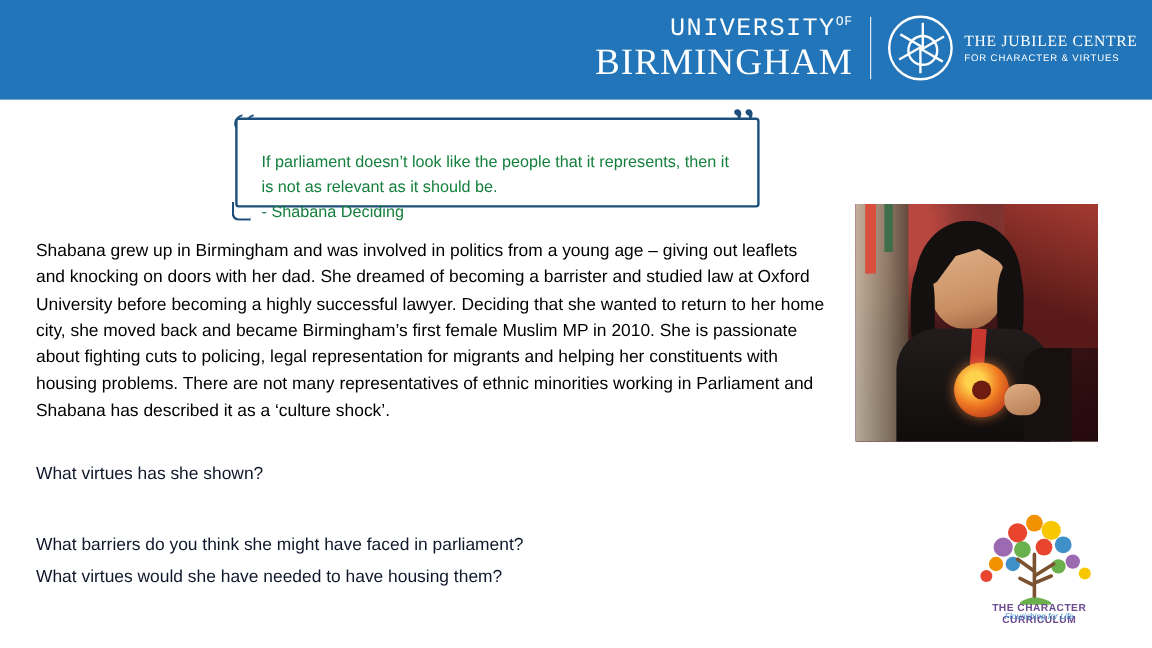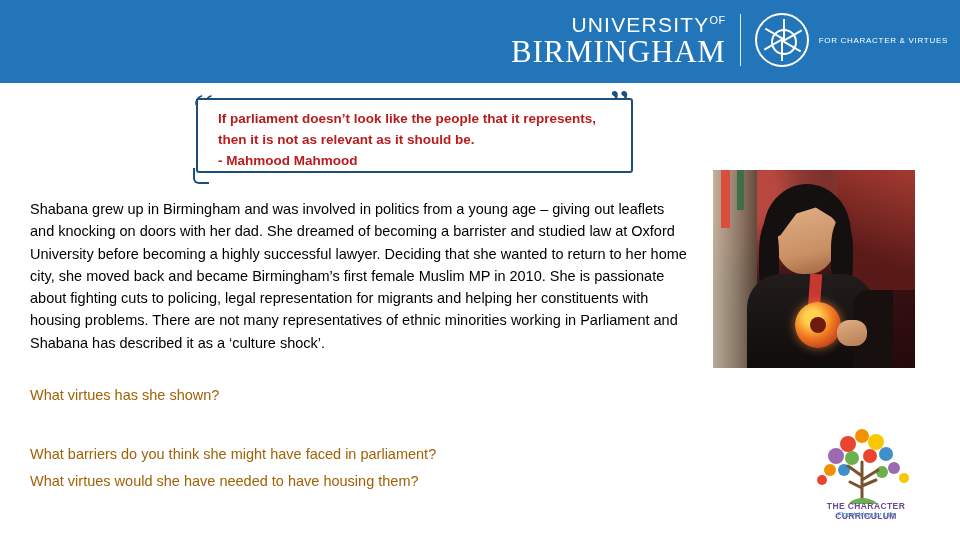--- a/index.html
+++ b/index.html
@@ -31,21 +31,21 @@
     align-items: center;
     height: 62px;
   }
   .uob-logo {
     color: #ffffff;
     text-align: right;
     line-height: 1.0;
     padding-right: 14px;
   }
   .uob-line1 {
-    font-family: Liberation Sans, sans-serif;
+    font-family: Liberation Mono, monospace;
     font-size: 21px;
     letter-spacing: 1.2px;
     display: block;
   }
   .uob-line1 sup {
     font-size: 11px;
     letter-spacing: 0.5px;
     vertical-align: super;
   }
   .uob-line2 {
@@ -120,26 +120,25 @@
     width: 437px;
     height: 75px;
     border: 2px solid #1c4f7c;
     border-radius: 3px;
     box-sizing: border-box;
     background: #ffffff;
   }
   .quote-text {
     position: absolute;
     left: 20px;
-    top: 8px;
+    top: 24px;
     width: 400px;
     font-size: 13.5px;
-    color: #b91c1c;
+    color: #15803d;
     line-height: 21px;
-    font-weight: bold;
   }
   .quote-mark {
     position: absolute;
     font-family: "Liberation Serif", serif;
     font-size: 46px;
     color: #1c4f7c;
     line-height: 1;
   }
   .quote-open {
     left: 193px;
@@ -168,21 +167,21 @@
     width: 660px;
     font-size: 14.5px;
     line-height: 22.3px;
     color: #000000;
   }
 
   .question {
     position: absolute;
     left: 30px;
     font-size: 14.5px;
-    color: #a16207;
+    color: #0f172a;
   }
   .q1 { top: 387px; }
   .q2 { top: 446px; }
   .q3 { top: 473px; }
 
   .credit {
     position: absolute;
     left: 7px;
     top: 513px;
     font-size: 10.5px;
@@ -373,33 +372,34 @@
     <div class="jubilee">
       <div class="jubilee-mark">
         <i style="transform:rotate(0deg) translateX(-1px);"></i>
         <i style="transform:rotate(60deg) translateX(-1px);"></i>
         <i style="transform:rotate(120deg) translateX(-1px);"></i>
         <i style="transform:rotate(180deg) translateX(-1px);"></i>
         <i style="transform:rotate(240deg) translateX(-1px);"></i>
         <i style="transform:rotate(300deg) translateX(-1px);"></i>
       </div>
       <div class="jubilee-text">
+        <span class="j1">THE JUBILEE CENTRE</span>
         <span class="j2">FOR CHARACTER &amp; VIRTUES</span>
       </div>
     </div>
 
   </div>
 </div>
 
 <div class="quote-mark quote-open">“</div>
 <div class="quote-mark quote-close">”</div>
 <div class="quote-box">
   <div class="quote-text">
     <span>If parliament doesn’t look like the people that it represents, then it is not as relevant as it should be.</span><br>
-    <span>- Mahmood Mahmood</span>
+    <span>- Shabana Deciding</span>
   </div>
 </div>
 <div class="quote-tail"></div>
 
 <div class="body-copy">Shabana grew up in Birmingham and was involved in politics from a young age – giving out leaflets and knocking on doors with her dad. She dreamed of becoming a barrister and studied law at Oxford University before becoming a highly successful lawyer. Deciding that she wanted to return to her home city, she moved back and became Birmingham’s first female Muslim MP in 2010. She is passionate about fighting cuts to policing, legal representation for migrants and helping her constituents with housing problems. There are not many representatives of ethnic minorities working in Parliament and Shabana has described it as a ‘culture shock’.</div>
 
 <div class="question q1">What virtues has she shown?</div>
 <div class="question q2">What barriers do you think she might have faced in parliament?</div>
 <div class="question q3">What virtues would she have needed to have housing them?</div>
 

